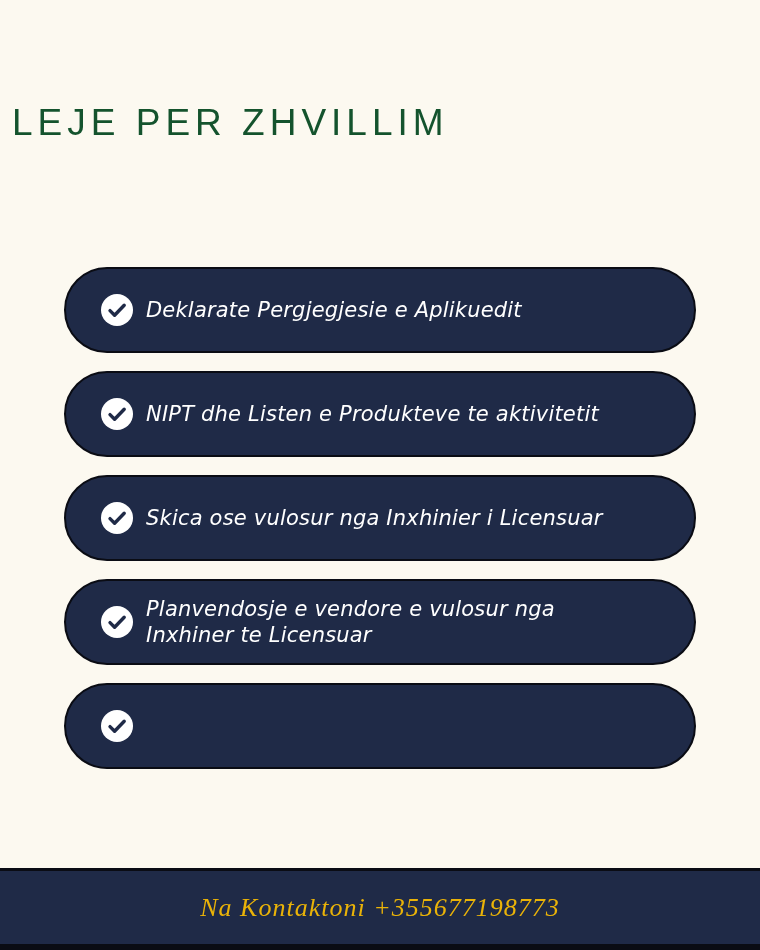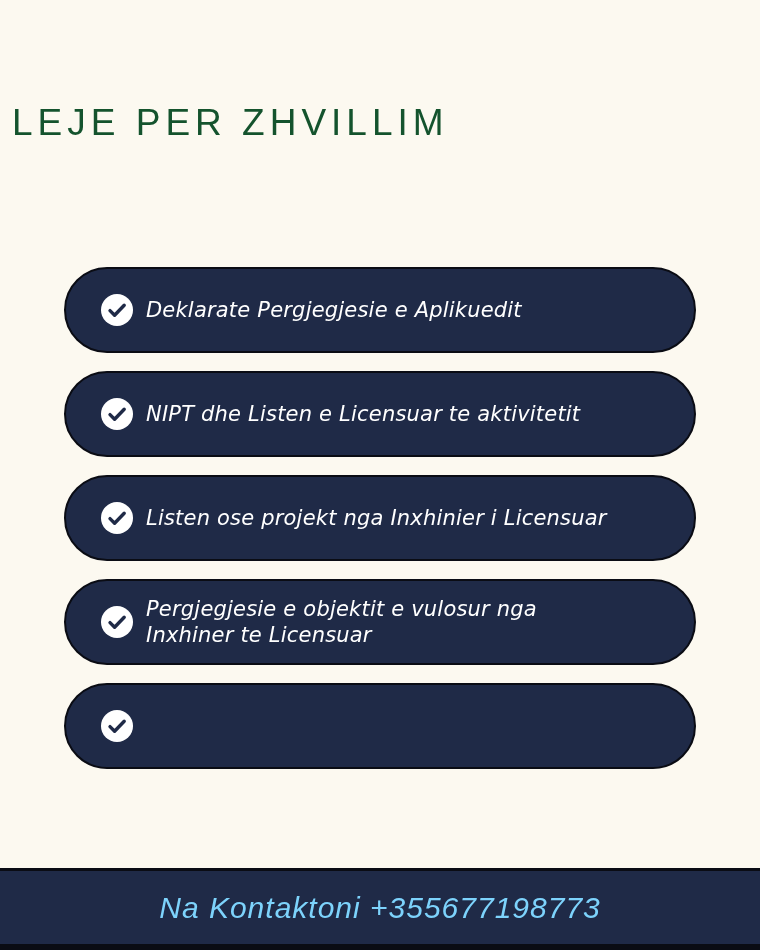--- a/index.html
+++ b/index.html
@@ -60,24 +60,24 @@
   .footer{
     position:absolute;left:0;right:0;bottom:0;
     box-sizing:border-box;
     height:82px;
     background:#1F2A47;
     border-top:3px solid #0A0C14;
     border-bottom:6px solid #0A0C14;
     display:flex;align-items:center;justify-content:center;
   }
   .footer-text{
-    color:#7dd3fc;
-    font-family:Liberation Sans, sans-serif;
+    color:#eab308;
+    font-family:Liberation Serif, serif;
     font-style:italic;
-    font-size:30px;
+    font-size:26px;
     letter-spacing:1px;
   }
 </style>
 </head>
 <body>
 
 <div class="page">
 
   <div class="title">LEJE PER ZHVILLIM</div>
 
@@ -89,37 +89,37 @@
         <path d="M10 17.6 L14.6 22.2 L24.2 12.2" fill="none" stroke="#1F2A47" stroke-width="3.4" stroke-linecap="round" stroke-linejoin="round"></path>
       </svg>
       <div class="pill-label">Deklarate Pergjegjesie e Aplikuedit</div>
     </div>
 
     <div class="pill">
       <svg class="check" viewBox="0 0 34 34" aria-hidden="true">
         <circle cx="17" cy="17" r="16" fill="#FFFFFF"></circle>
         <path d="M10 17.6 L14.6 22.2 L24.2 12.2" fill="none" stroke="#1F2A47" stroke-width="3.4" stroke-linecap="round" stroke-linejoin="round"></path>
       </svg>
-      <div class="pill-label">NIPT dhe Listen e Licensuar te aktivitetit</div>
+      <div class="pill-label">NIPT dhe Listen e Produkteve te aktivitetit</div>
     </div>
 
     <div class="pill">
       <svg class="check" viewBox="0 0 34 34" aria-hidden="true">
         <circle cx="17" cy="17" r="16" fill="#FFFFFF"></circle>
         <path d="M10 17.6 L14.6 22.2 L24.2 12.2" fill="none" stroke="#1F2A47" stroke-width="3.4" stroke-linecap="round" stroke-linejoin="round"></path>
       </svg>
-      <div class="pill-label">Listen ose projekt nga Inxhinier i Licensuar</div>
+      <div class="pill-label">Skica ose vulosur nga Inxhinier i Licensuar</div>
     </div>
 
     <div class="pill">
       <svg class="check" viewBox="0 0 34 34" aria-hidden="true">
         <circle cx="17" cy="17" r="16" fill="#FFFFFF"></circle>
         <path d="M10 17.6 L14.6 22.2 L24.2 12.2" fill="none" stroke="#1F2A47" stroke-width="3.4" stroke-linecap="round" stroke-linejoin="round"></path>
       </svg>
-      <div class="pill-label">Pergjegjesie e objektit e vulosur nga
+      <div class="pill-label">Planvendosje e vendore e vulosur nga
 Inxhiner te Licensuar</div>
     </div>
 
     <div class="pill">
       <svg class="check" viewBox="0 0 34 34" aria-hidden="true">
         <circle cx="17" cy="17" r="16" fill="#FFFFFF"></circle>
         <path d="M10 17.6 L14.6 22.2 L24.2 12.2" fill="none" stroke="#1F2A47" stroke-width="3.4" stroke-linecap="round" stroke-linejoin="round"></path>
       </svg>
     </div>
 

